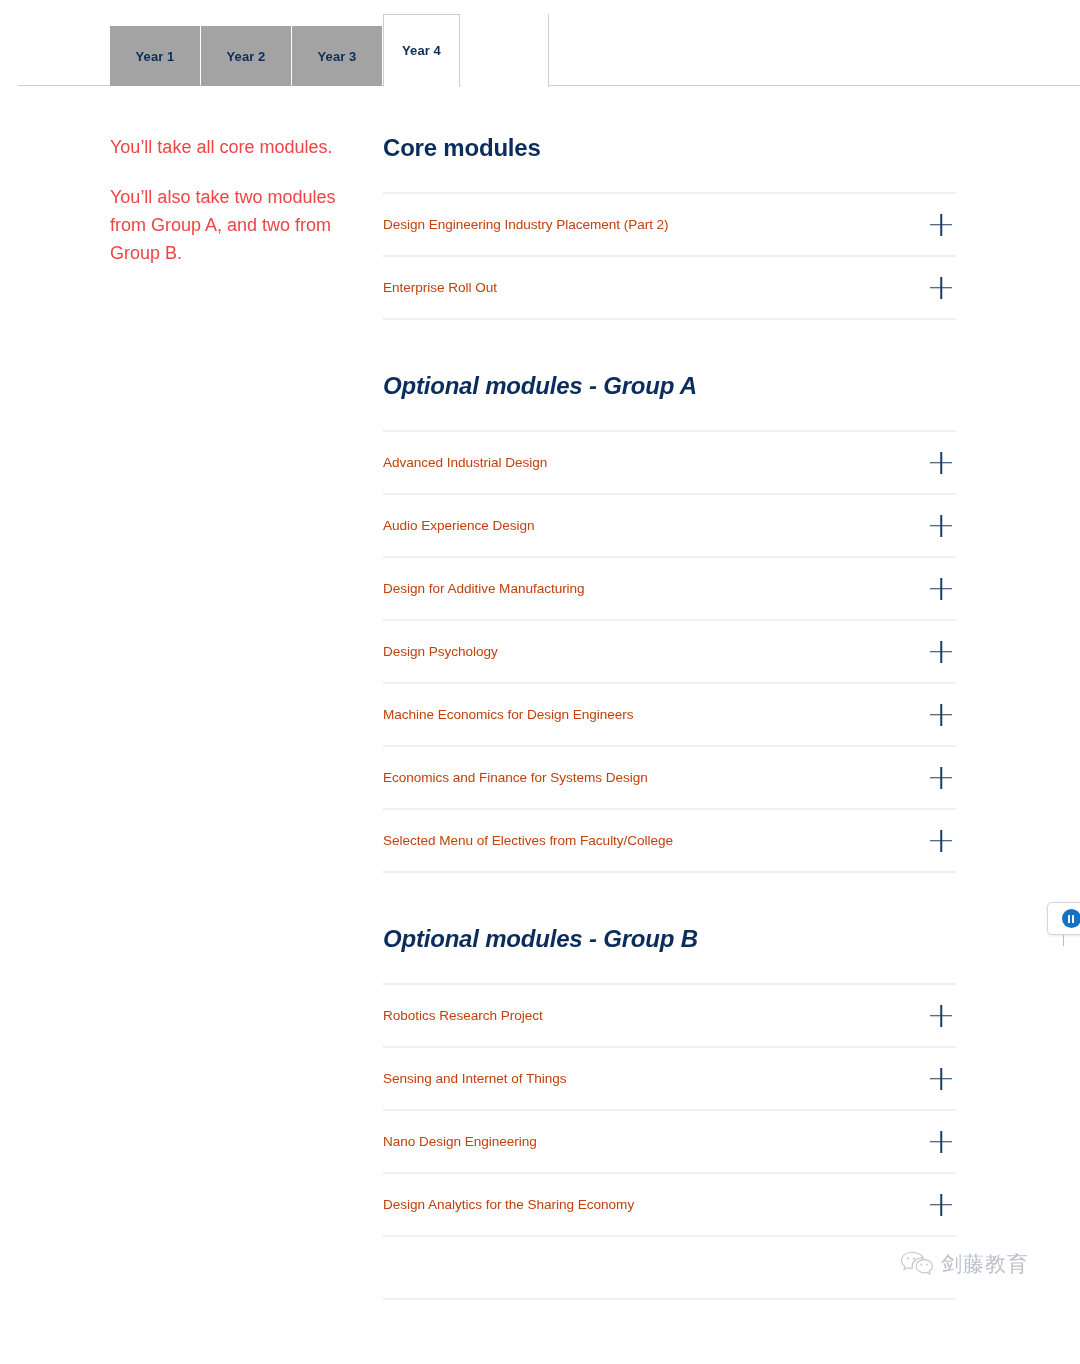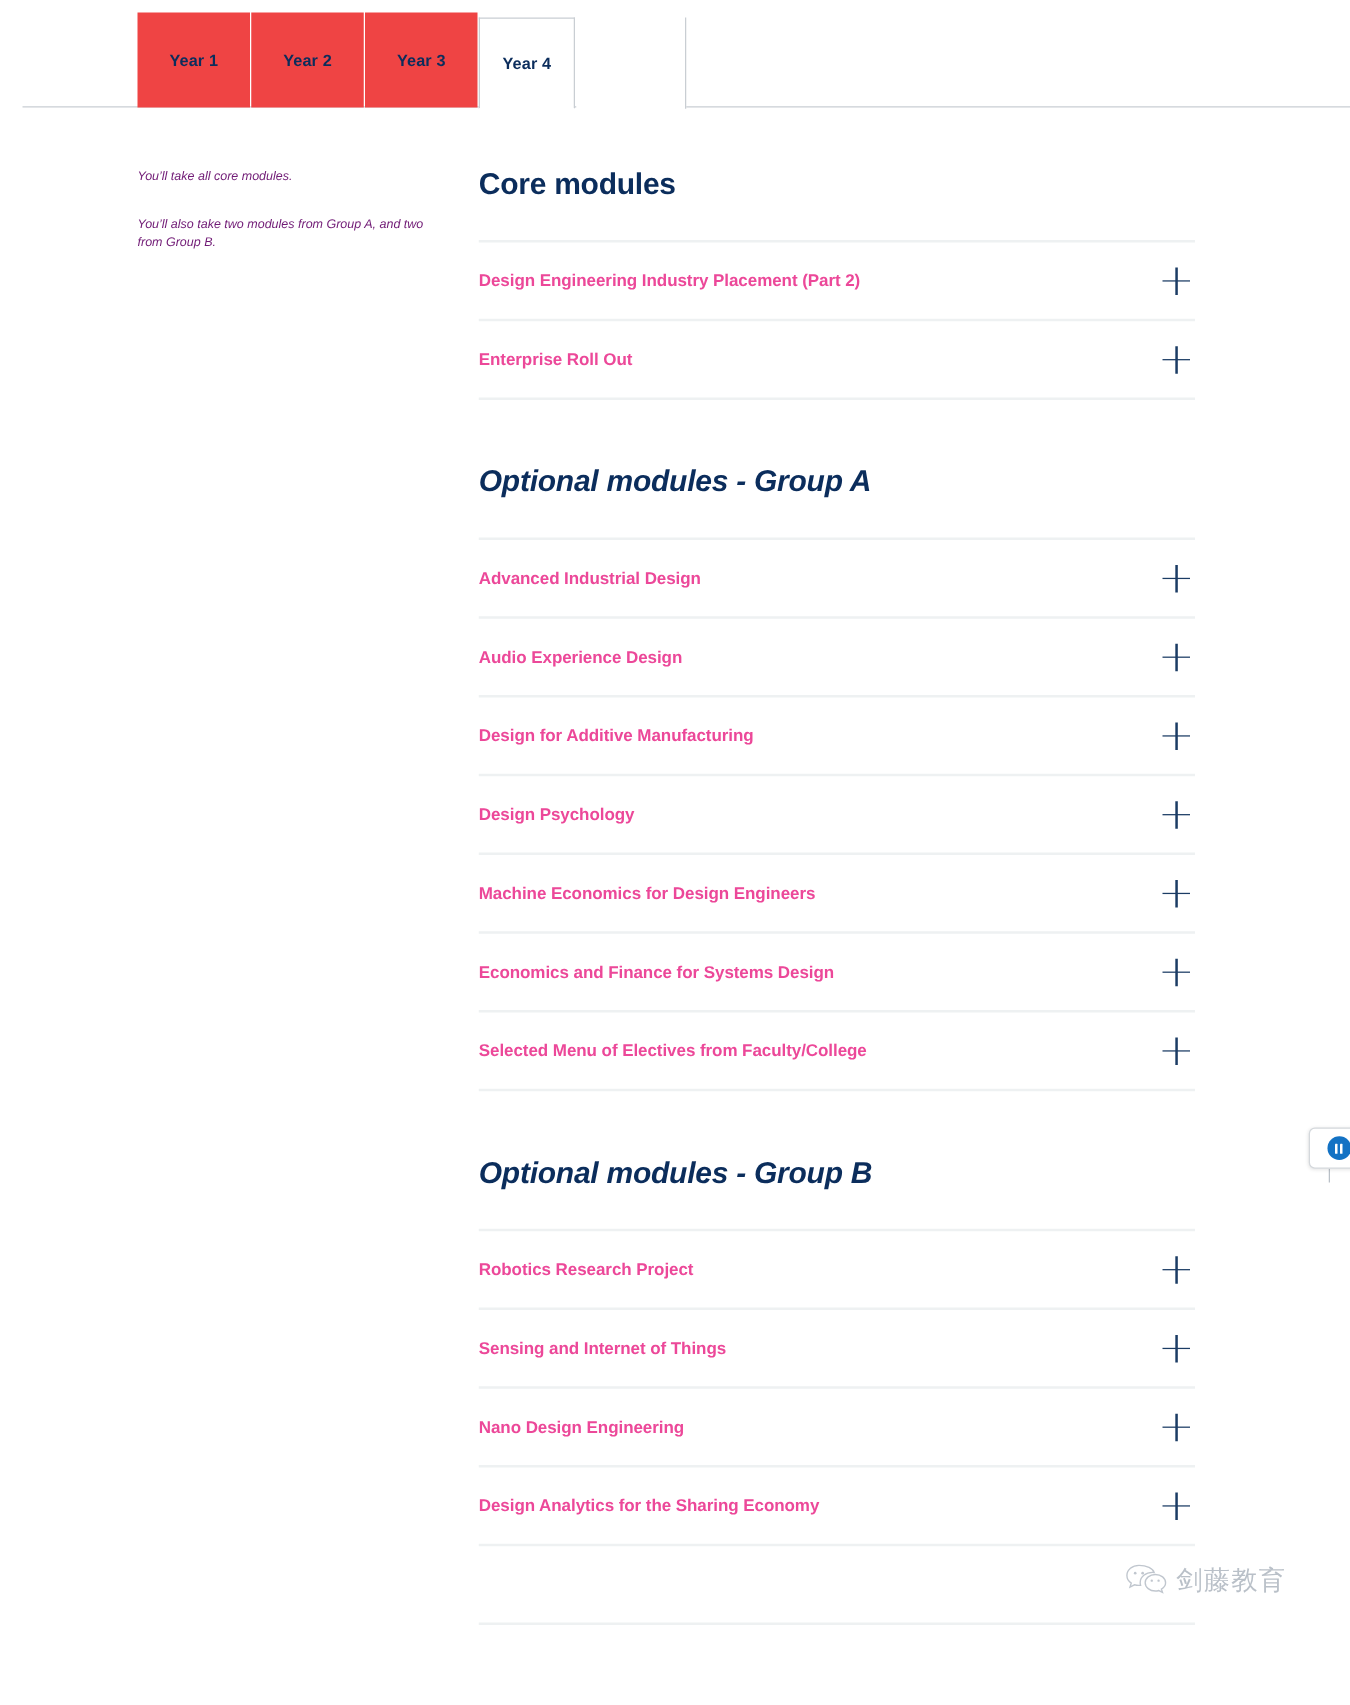--- a/index.html
+++ b/index.html
@@ -36,29 +36,29 @@
   .tabs {
     position: absolute;
     left: 110px;
     bottom: 0;
     display: flex;
     align-items: flex-end;
     z-index: 2;
   }
   .tab {
     width: 90px;
-    height: 76px;
+    height: 60px;
     display: flex;
     align-items: center;
     justify-content: center;
     font-size: 13px;
     font-weight: bold;
     letter-spacing: 0.1px;
     color: #0b2d5c;
-    background: #ef4444;
+    background: #a3a3a3;
     border: none;
     margin-right: 1px;
     cursor: pointer;
     font-family: "Liberation Sans", sans-serif;
   }
   .tab.active {
     background: #ffffff;
     height: 73px;
     border: 1px solid #c9ced3;
     border-bottom: 1px solid #ffffff;
@@ -79,26 +79,25 @@
   .content {
     display: flex;
     padding-top: 48px;
   }
   .left-col {
     width: 383px;
     padding-left: 110px;
     padding-right: 30px;
   }
   .intro-para {
-    font-size: 10px;
+    font-size: 18px;
     line-height: 1.55;
-    color: #701a75;
+    color: #ef4444;
     margin: 0 0 22px 0;
     font-weight: normal;
-    font-style: italic;
   }
   .right-col {
     width: 590px;
     padding-right: 17px;
   }
 
   .group {
     margin-bottom: 0;
   }
   .group-title {
@@ -124,22 +123,22 @@
     align-items: center;
     justify-content: space-between;
     border-bottom: 2px solid #eef1f2;
     min-height: 63px;
     padding: 0 4px 0 0;
     cursor: pointer;
     background: transparent;
   }
   .module-name {
     font-size: 13.6px;
-    font-weight: bold;
-    color: #ec4899;
+    font-weight: normal;
+    color: #c2410c;
     letter-spacing: -0.05px;
   }
   .plus-icon {
     width: 22px;
     height: 22px;
     flex: 0 0 22px;
     position: relative;
   }
   .plus-icon::before,
   .plus-icon::after {

